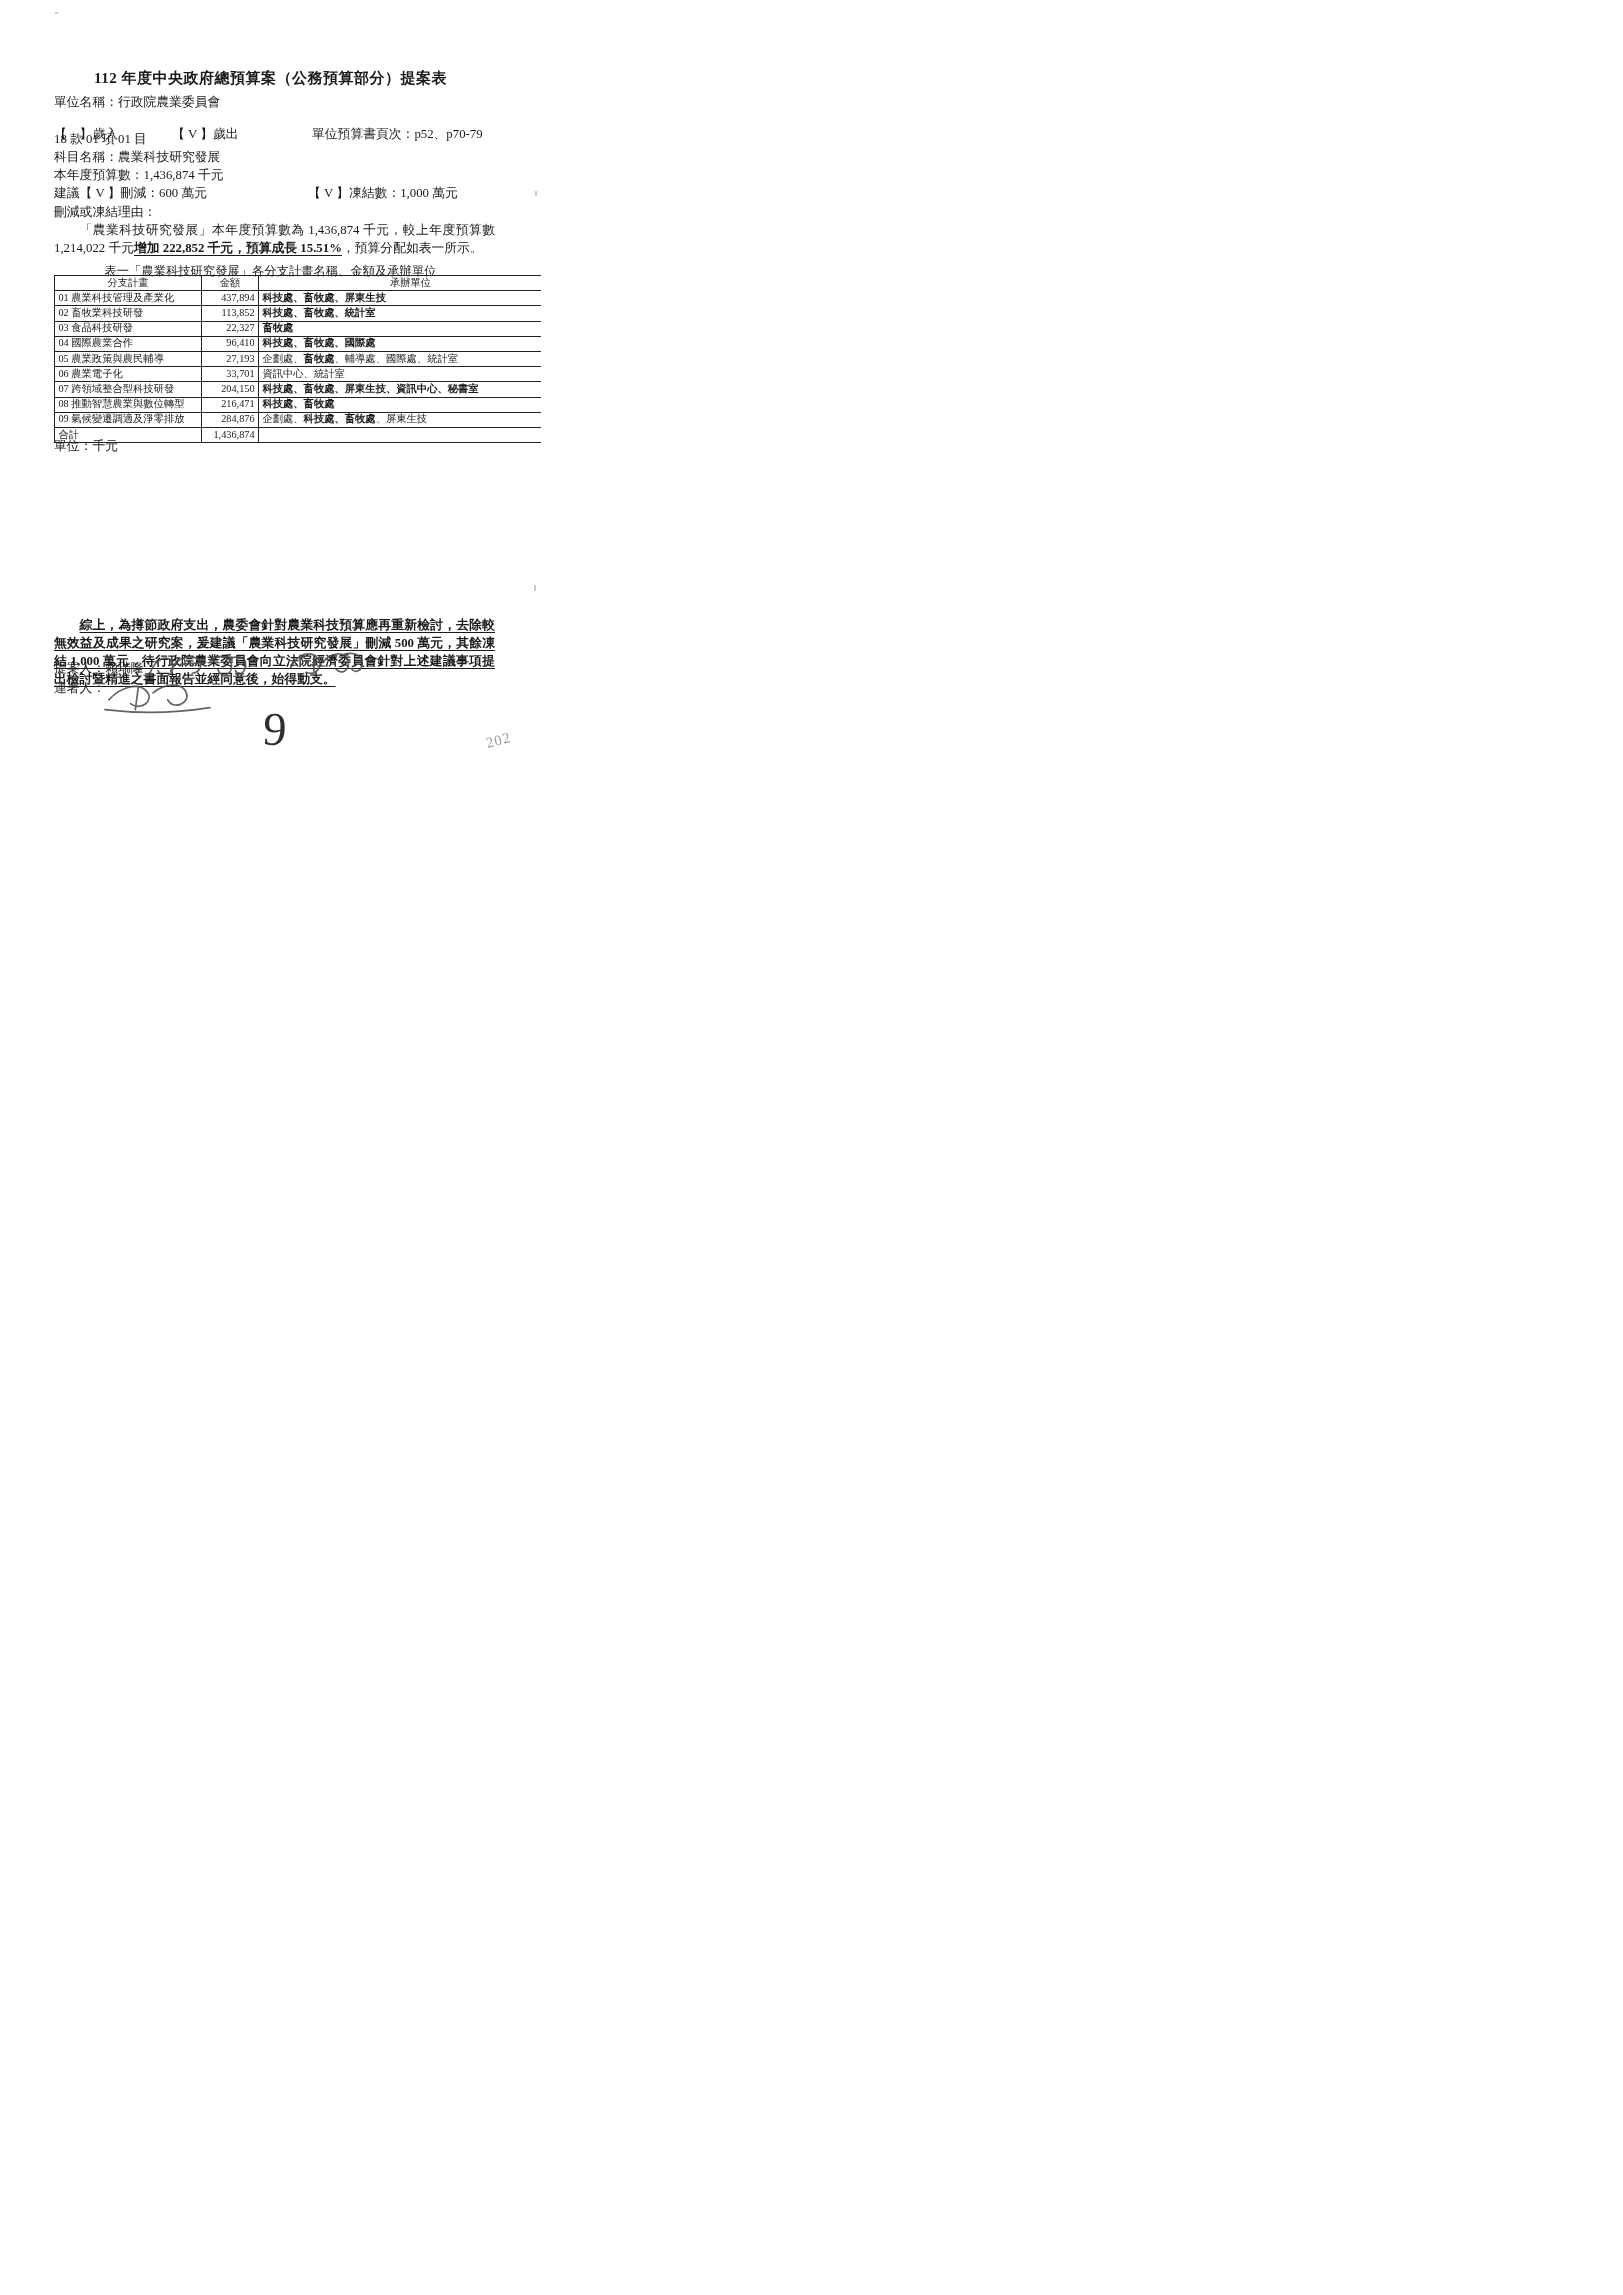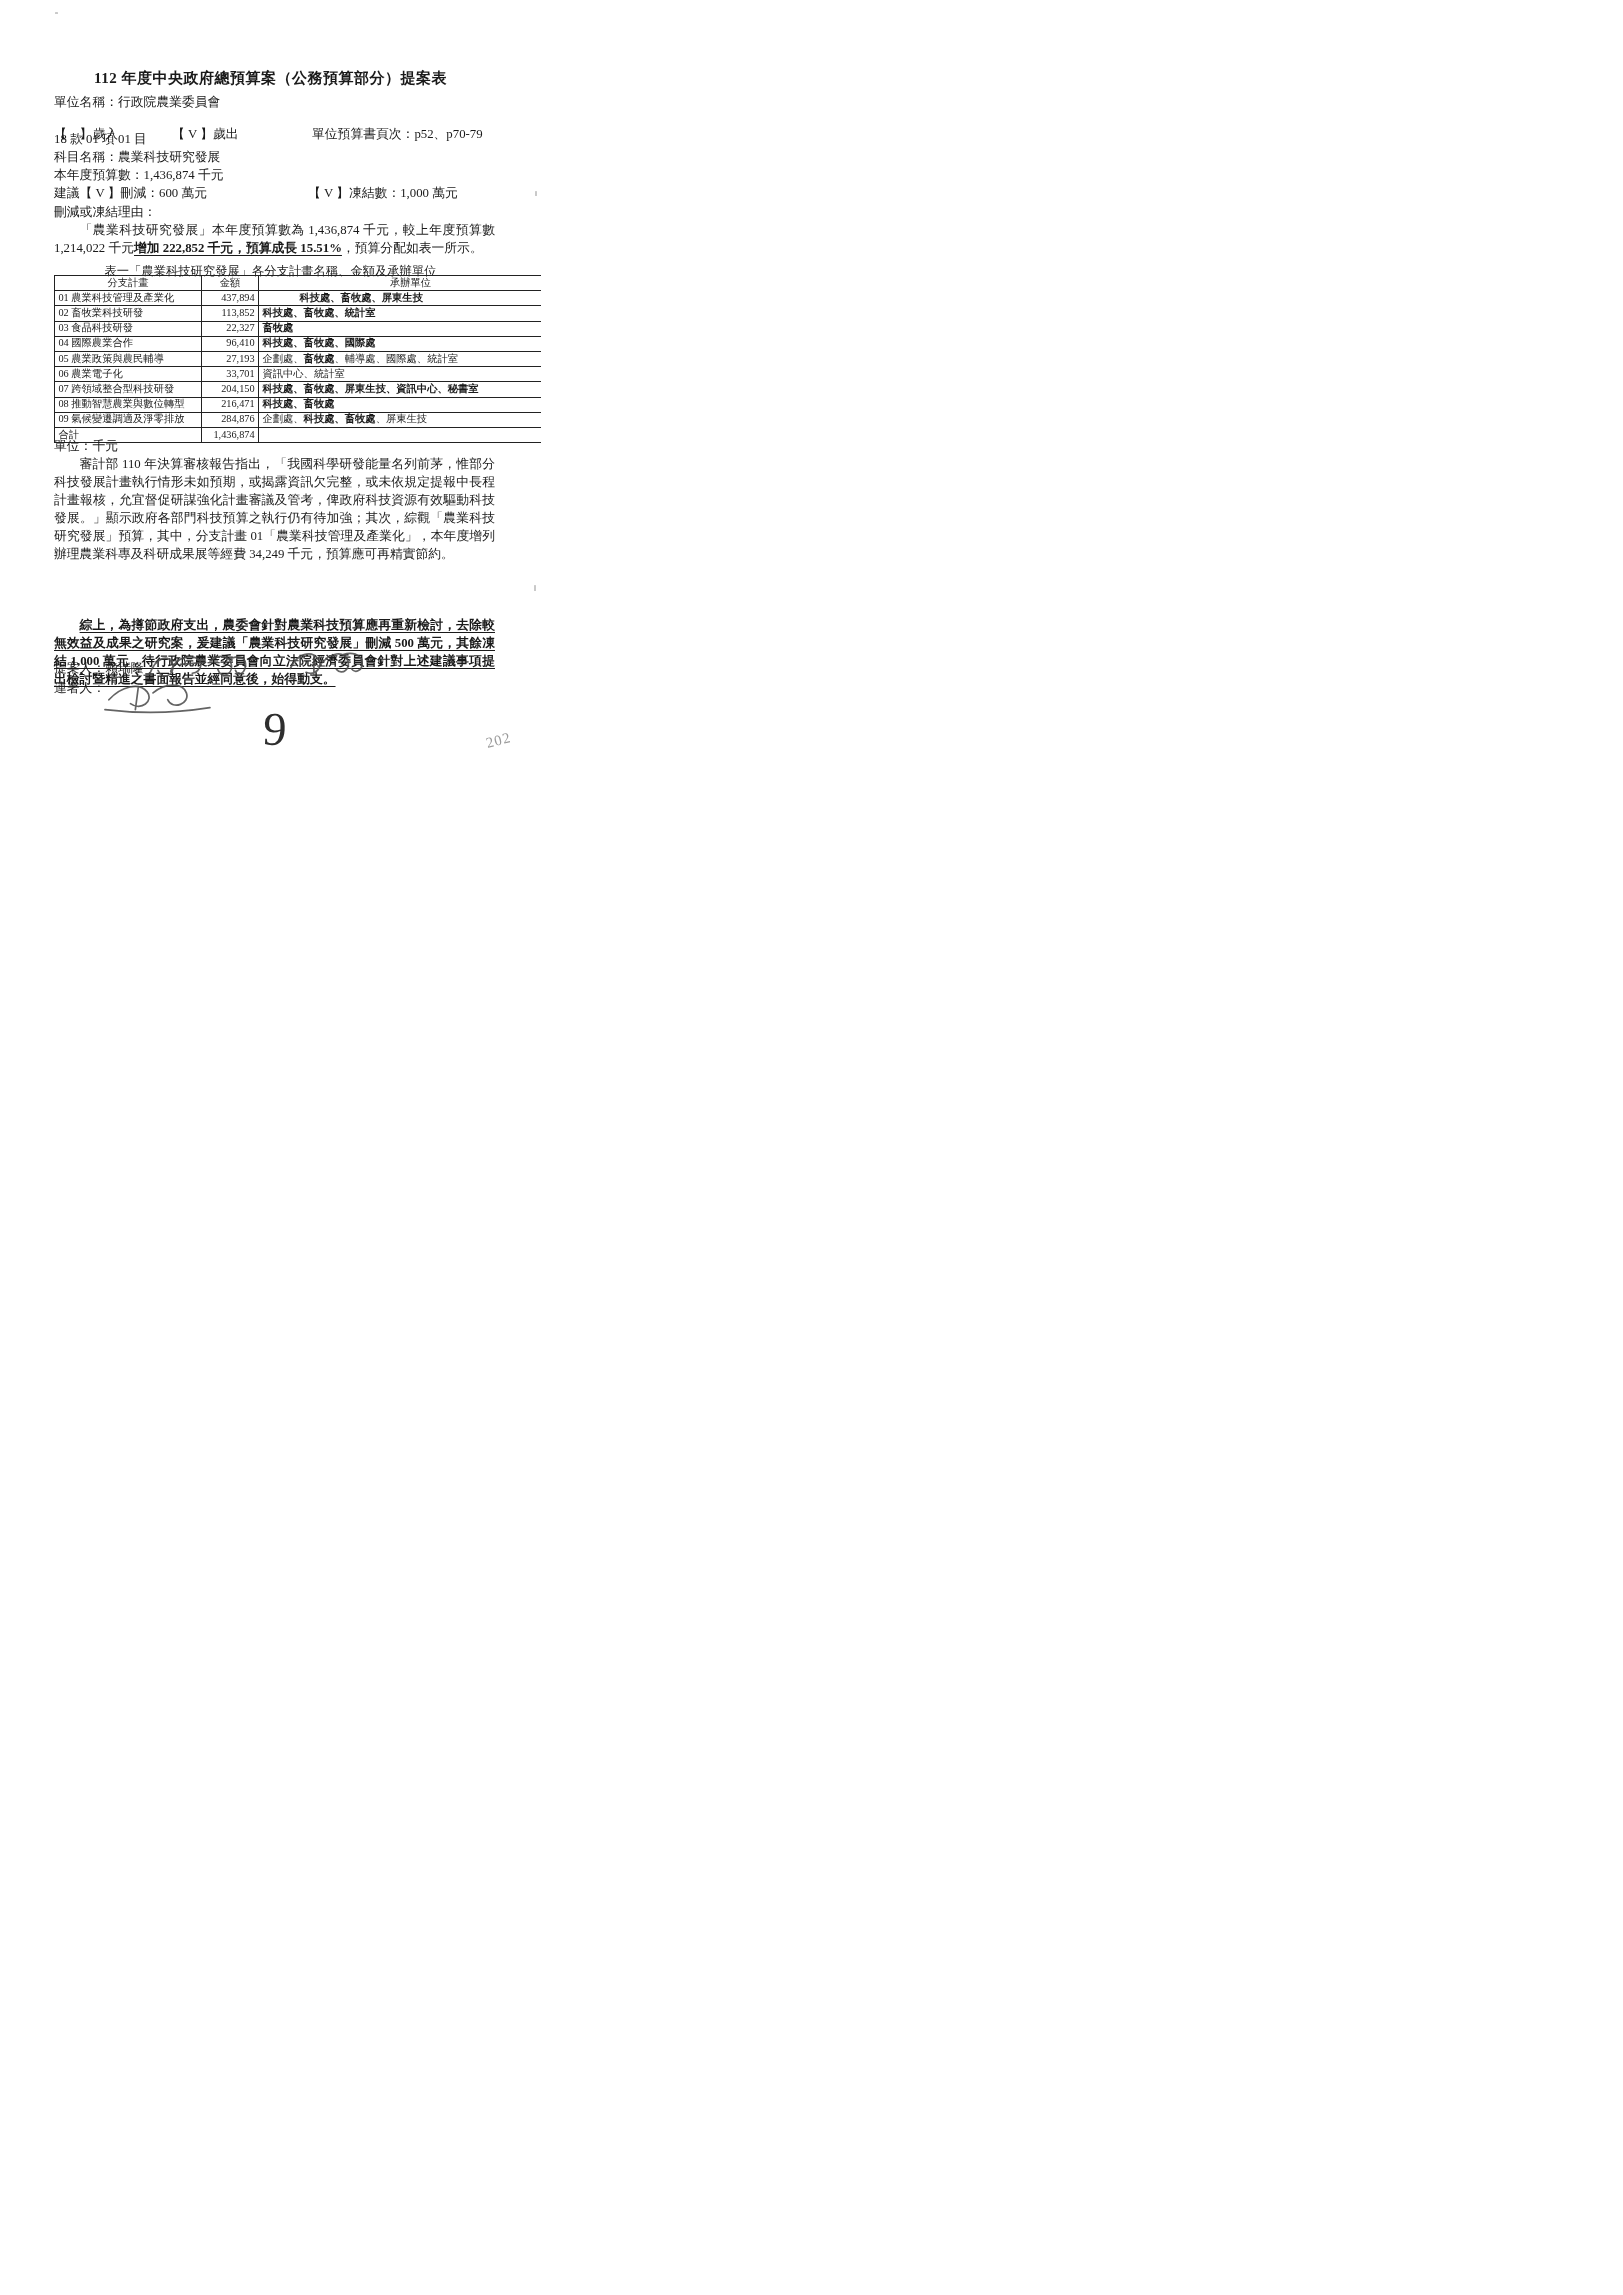--- a/index.html
+++ b/index.html
@@ -124,21 +124,21 @@
       <tr>
         <th>分支計畫</th>
         <th>金額</th>
         <th>承辦單位</th>
       </tr>
     </thead>
     <tbody>
         <tr>
           <td class="col-plan">01 農業科技管理及產業化</td>
           <td class="col-amount">437,894</td>
-          <td class="col-units"><span style="font-weight: bold; margin-left: 37px;">科技處、畜牧處、屏東生技</span></td>
+          <td class="col-units"><span style="font-weight: bold;">科技處、畜牧處、屏東生技</span></td>
         </tr>
         <tr>
           <td class="col-plan">02 畜牧業科技研發</td>
           <td class="col-amount">113,852</td>
           <td class="col-units"><span style="font-weight: bold;">科技處、畜牧處、統計室</span></td>
         </tr>
         <tr>
           <td class="col-plan">03 食品科技研發</td>
           <td class="col-amount">22,327</td>
           <td class="col-units"><span style="font-weight: bold;">畜牧處</span></td>
@@ -176,21 +176,20 @@
         <tr>
           <td class="col-plan">合計</td>
           <td class="col-amount">1,436,874</td>
           <td class="col-units"></td>
         </tr>
       </tbody>
   </table>
 
   <div class="unit-note">單位：千元</div>
 
-  <p class="para" style="top:455px">審計部 110 年決算審核報告指出，「我國科學研發能量名列前茅，惟部分科技發展計畫執行情形未如預期，或揭露資訊欠完整，或未依規定提報中長程計畫報核，允宜督促研謀強化計畫審議及管考，俾政府科技資源有效驅動科技發展。」顯示政府各部門科技預算之執行仍有待加強；其次，綜觀「農業科技研究發展」預算，其中，分支計畫 01「農業科技管理及產業化」，本年度增列辦理農業科專及科研成果展等經費 34,249 千元，預算應可再精實節約。</p>
 
   <p class="para para-emph" style="top:581px">綜上，為撙節政府支出，農委會針對農業科技預算應再重新檢討，去除較無效益及成果之研究案，爰建議「農業科技研究發展」刪減 500 萬元，其餘凍結 1,000 萬元，待行政院農業委員會向立法院經濟委員會針對上述建議事項提出檢討暨精進之書面報告並經同意後，始得動支。</p>
 
   <div class="footer-line" style="top:659px">提案人：賴瑞隆</div>
   <div class="footer-line" style="top:679px">連署人：</div>
 
   <svg class="sig-layer" viewBox="0 0 1103 265" xmlns="http://www.w3.org/2000/svg">
     <g stroke="#4a4a4a" stroke-width="3.5" fill="none" stroke-linecap="round" opacity="0.85">
       <path d="M305,80 C318,44 346,38 352,60 C358,82 330,94 322,72 M348,74 C356,52 376,40 398,46 C416,51 412,76 392,78 M368,60 L418,56 M430,52 C448,38 470,42 472,62 C474,82 450,90 444,70 M470,48 C488,40 504,46 500,66 C497,80 484,84 480,72"></path>
       <path d="M592,68 C606,38 634,30 648,48 C660,64 644,84 624,76 M640,42 L640,80 M658,56 C674,36 700,32 708,50 C716,68 698,84 686,70 M700,40 C716,34 736,38 738,56 C740,72 724,80 716,68"></path>

